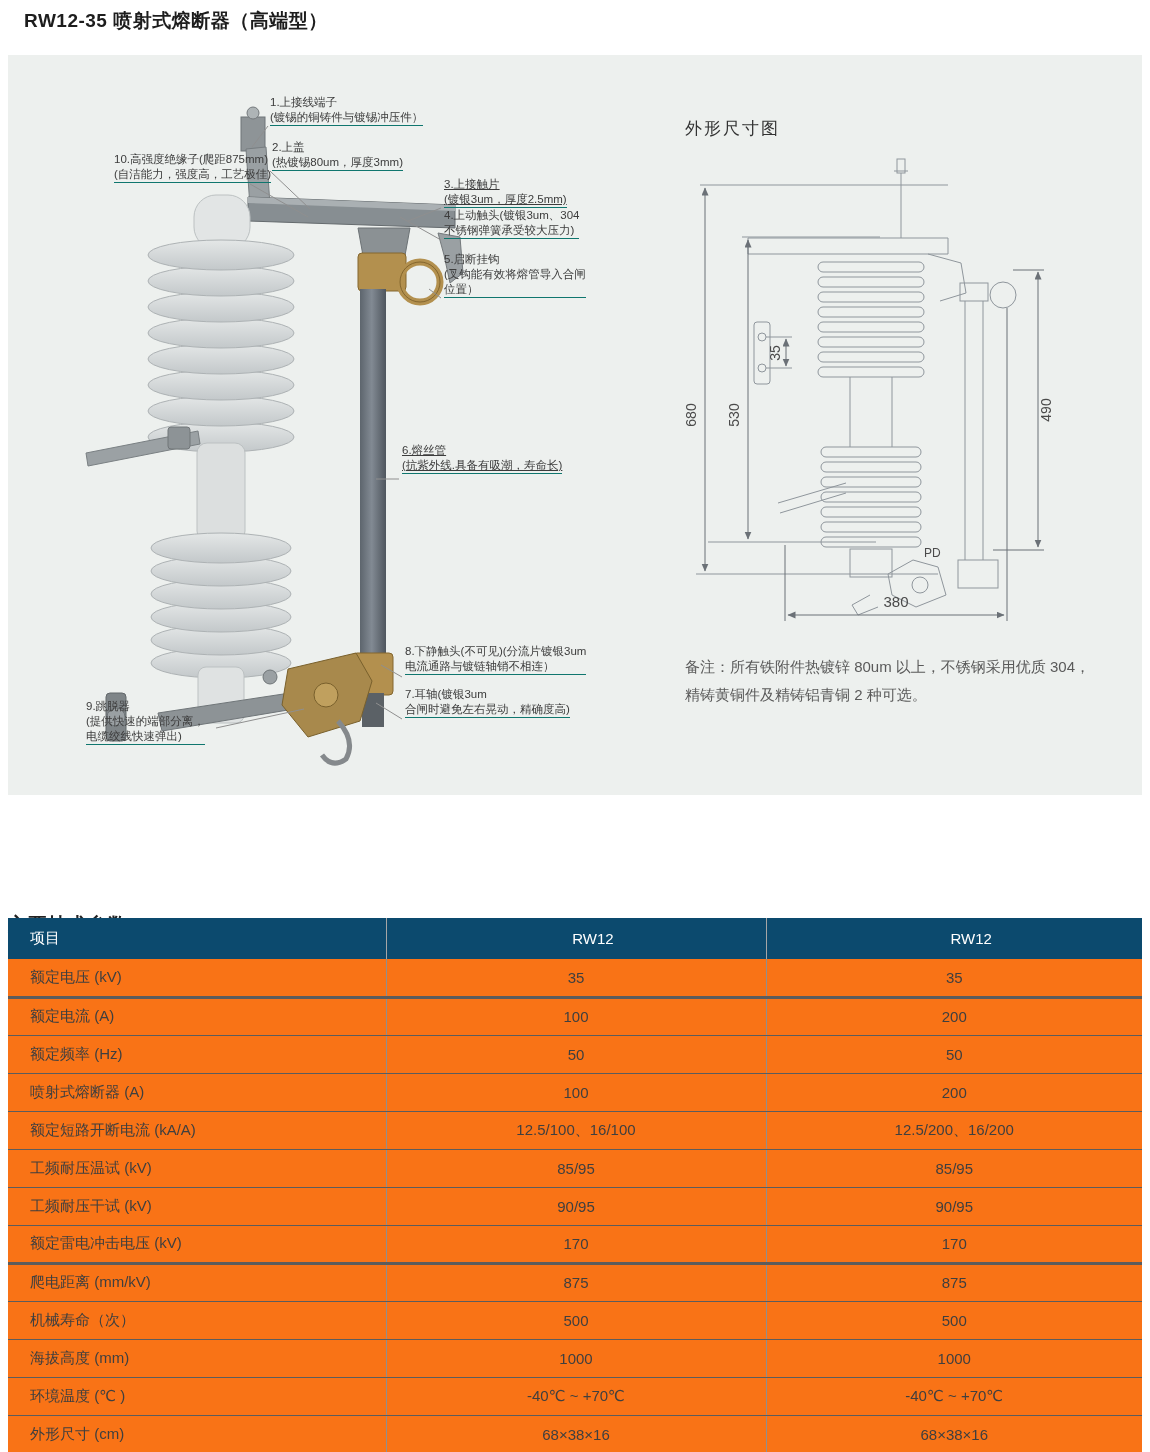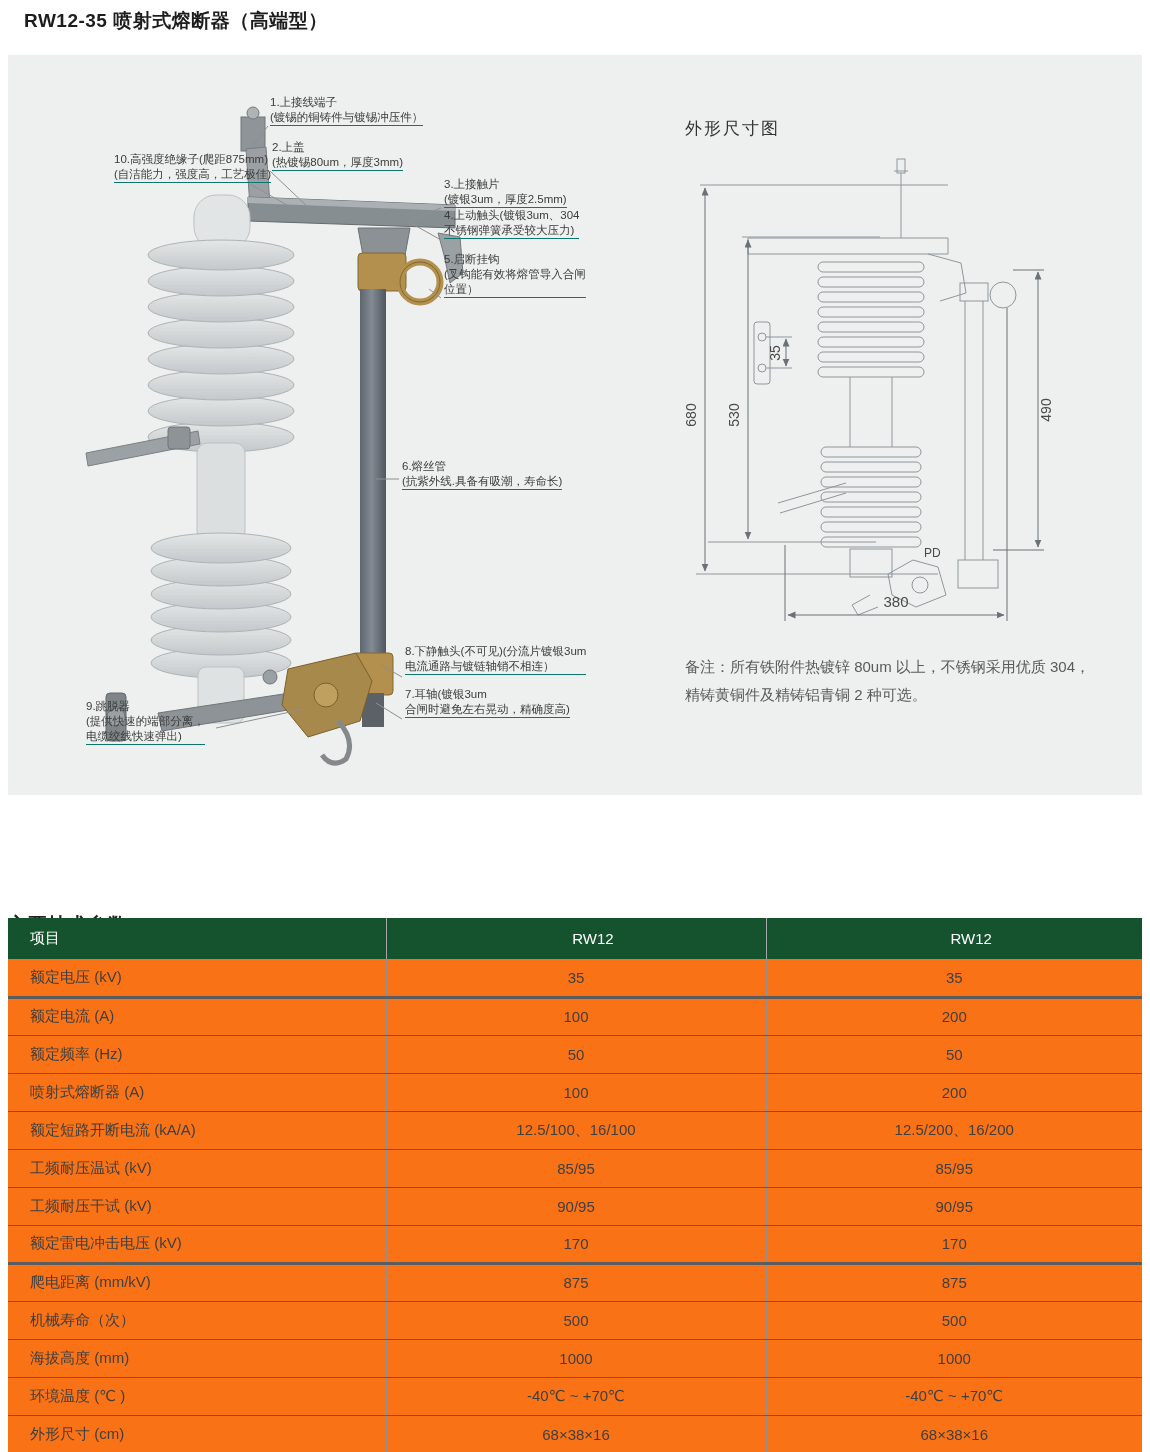--- a/index.html
+++ b/index.html
@@ -36,21 +36,21 @@
     font-size:19px; font-weight:bold; color:#222; letter-spacing:1px;margin-top:44px;
   }
   table.specs {
     position:absolute; left:8px; top:918px; width:1134px;
     border-collapse:collapse; table-layout:fixed; font-size:15px;
   }
   table.specs col.c1 { width:378px; }
   table.specs col.c2 { width:380px; }
   table.specs col.c3 { width:376px; }
   table.specs thead th {
-    background:#14532d; color:#ffffff; font-weight:normal;
+    background:#0c4a6e; color:#ffffff; font-weight:normal;
     height:41px; font-size:15px;
   }
   table.specs thead th.item { text-align:left; padding-left:22px; }
   table.specs thead th + th { border-left:1px solid #a6a6a6;padding-left:34px; }
   table.specs tbody td {
     height:38px; border-bottom:1px solid #5c5c5c; color:#3f3f3f;
     text-align:center; background:#f97316;
   }
   table.specs tbody td.name { text-align:left; padding-left:22px; }
   table.specs tbody td + td { border-left:1px solid #8f8f8f; }
@@ -224,28 +224,28 @@
       <text x="1043" y="355" text-anchor="middle" transform="rotate(-90 1043 355)">490</text>
       <text x="888" y="552" text-anchor="middle" font-size="15">380</text>
       <text x="916" y="502" font-size="12">PD</text>
     </g>
   </svg>
 
   <div class="callout" style="left:262px; top:40px;">1.上接线端子
 (镀锡的铜铸件与镀锡冲压件）</div>
   <div class="callout" style="left:264px; top:85px;">2.上盖
 (热镀锡80um，厚度3mm)</div>
-  <div class="callout" style="left:436px; top:122px;">3.上接触片
+  <div class="callout" style="left:436px; top:122px;text-decoration:underline;">3.上接触片
 (镀银3um，厚度2.5mm)</div>
   <div class="callout" style="left:436px; top:153px;">4.上动触头(镀银3um、304
 不锈钢弹簧承受较大压力)</div>
   <div class="callout" style="left:436px; top:197px;">5.启断挂钩
 (叉钩能有效将熔管导入合闸
 位置）</div>
-  <div class="callout" style="left:394px; top:404px;">6.熔丝管
+  <div class="callout" style="left:394px; top:388px;text-decoration:underline;">6.熔丝管
 (抗紫外线.具备有吸潮，寿命长)</div>
   <div class="callout" style="left:397px; top:632px;">7.耳轴(镀银3um
 合闸时避免左右晃动，精确度高)</div>
   <div class="callout" style="left:397px; top:589px;">8.下静触头(不可见)(分流片镀银3um
 电流通路与镀链轴销不相连）</div>
   <div class="callout" style="left:78px;  top:644px;">9.跳脱器
 (提供快速的端部分离，
 电缆绞线快速弹出)</div>
   <div class="callout" style="left:80px;  top:97px;margin-left:26px;">10.高强度绝缘子(爬距875mm)
 (自洁能力，强度高，工艺极佳)</div>

